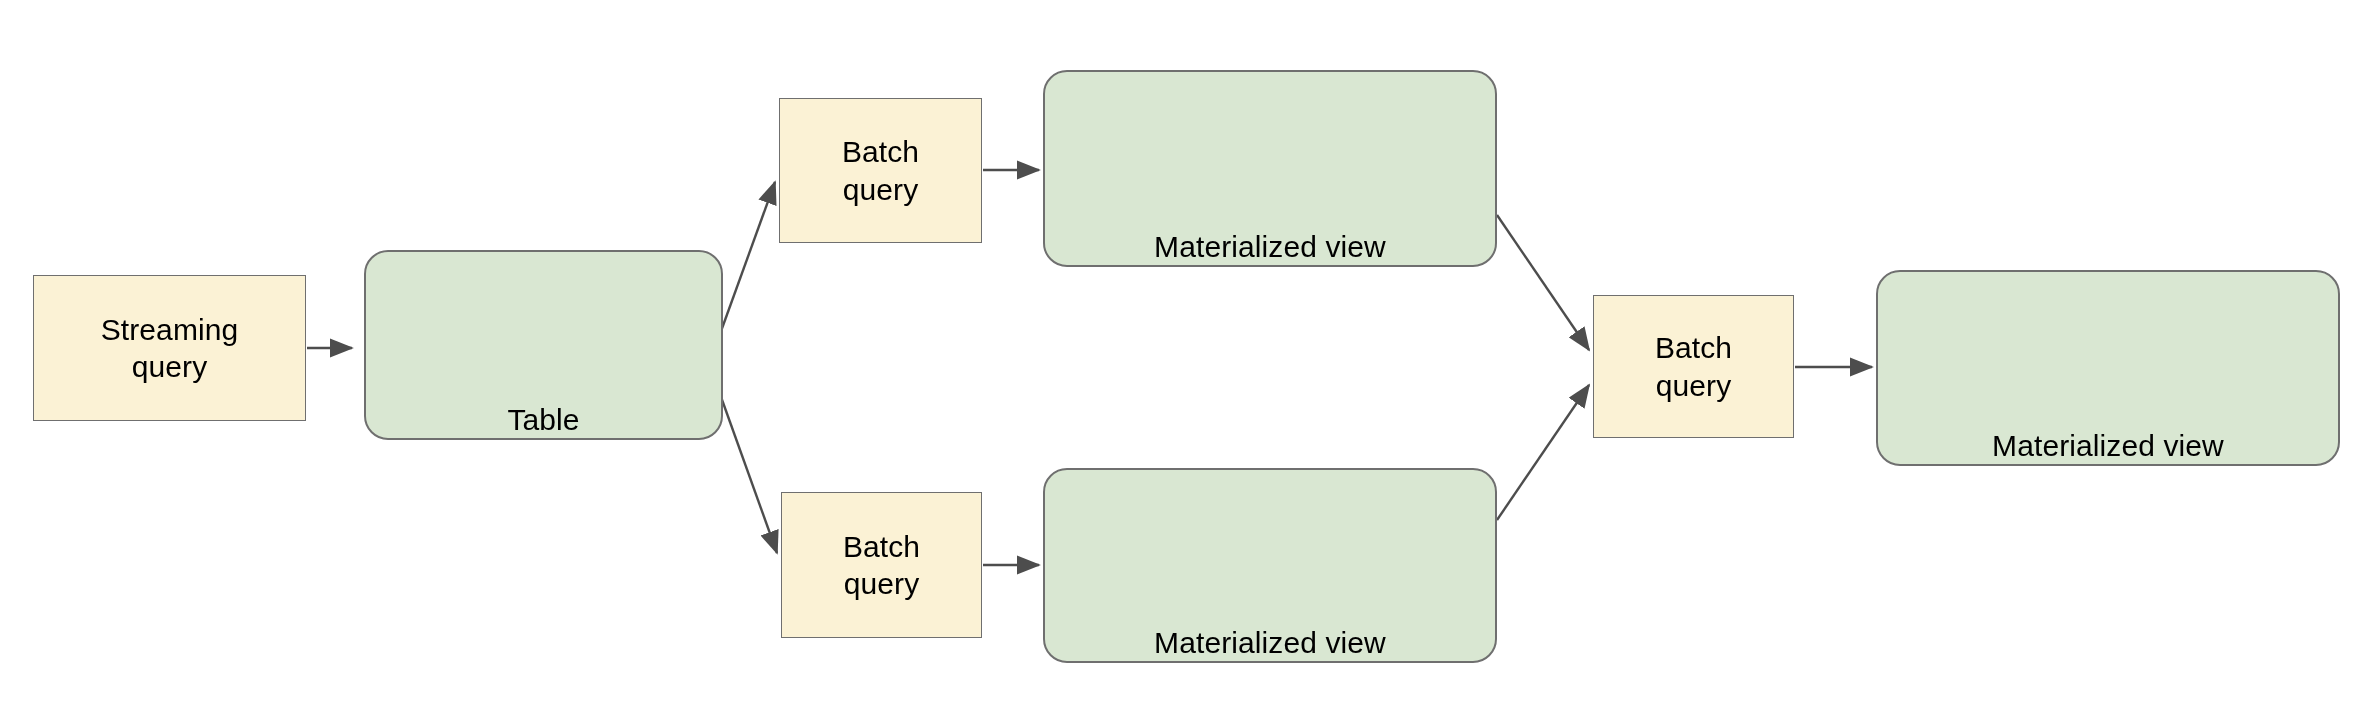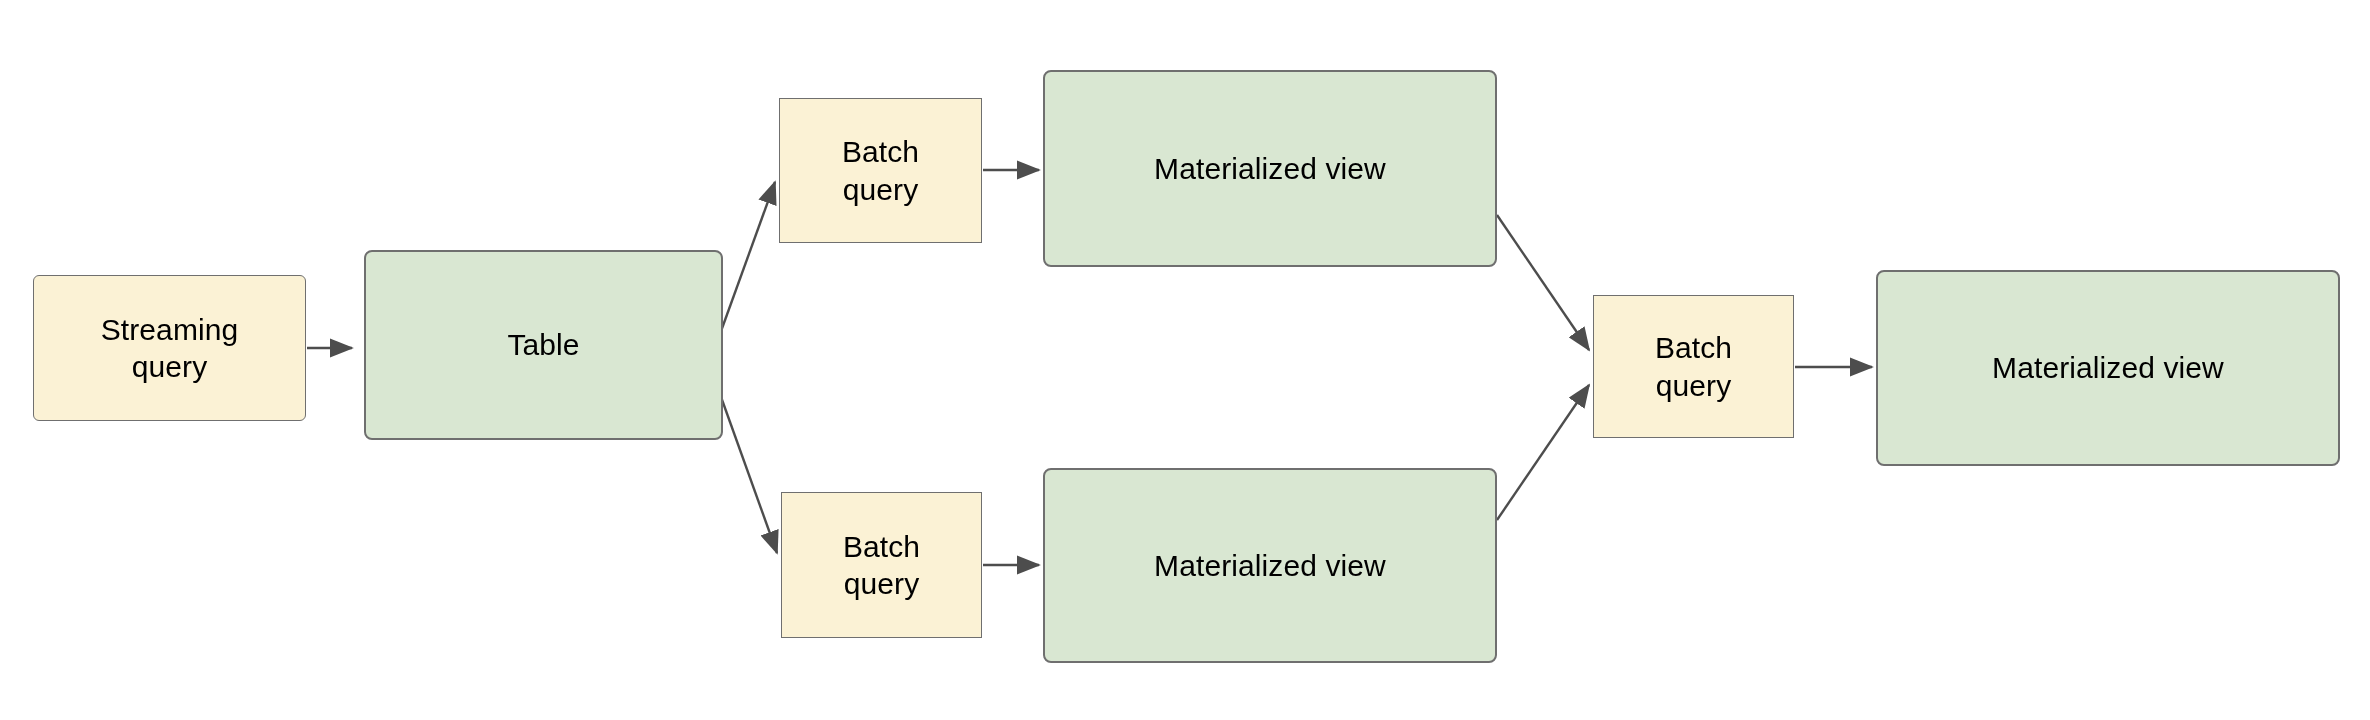--- a/index.html
+++ b/index.html
@@ -41,21 +41,22 @@
     letter-spacing: 0.1px;
   }
   .node.process {
     background: #fbf2d5;
     border: 1px solid #7f1d1d;
     border-radius: 0;
   }
   .node.store {
     background: #d9e7d2;
     border: 2px solid #6f6f6f;
-    border-radius: 8px;
+    border-radius: 24px;
+    align-items: flex-end;
   }
   .node-label {
     display: block;
     pointer-events: none;
   }
 </style>
 </head>
 <body>
 
 <div id="canvas" style="background: rgb(255, 255, 255);">
@@ -71,21 +72,21 @@
         <line x1="716" y1="345" x2="775" y2="182" stroke="#4d4d4d" stroke-width="2.4" marker-end="url(#arrowhead)"></line>
         <line x1="716" y1="383" x2="777" y2="553" stroke="#4d4d4d" stroke-width="2.4" marker-end="url(#arrowhead)"></line>
         <line x1="983" y1="170" x2="1039" y2="170" stroke="#4d4d4d" stroke-width="2.4" marker-end="url(#arrowhead)"></line>
         <line x1="983" y1="565" x2="1039" y2="565" stroke="#4d4d4d" stroke-width="2.4" marker-end="url(#arrowhead)"></line>
         <line x1="1497" y1="215" x2="1589" y2="350" stroke="#4d4d4d" stroke-width="2.4" marker-end="url(#arrowhead)"></line>
         <line x1="1497" y1="520" x2="1589" y2="385" stroke="#4d4d4d" stroke-width="2.4" marker-end="url(#arrowhead)"></line>
         <line x1="1795" y1="367" x2="1872" y2="367" stroke="#4d4d4d" stroke-width="2.4" marker-end="url(#arrowhead)"></line>
       </g>
   </svg>
 
-  <div class="node process" style="left: 33px; top: 275px; width: 273px; height: 146px; font-size: 30px; color: rgb(0, 0, 0); border-color: rgb(111, 111, 111); background: rgb(251, 242, 213); border-radius: 6px;">
+  <div class="node process" style="left: 33px; top: 275px; width: 273px; height: 146px; font-size: 30px; color: rgb(0, 0, 0); border-color: rgb(111, 111, 111); background: rgb(251, 242, 213); border-radius: 0px;">
     <span class="node-label">Streaming
 query</span>
   </div>
 
   <div class="node store" style="left: 364px; top: 250px; width: 359px; height: 190px; font-size: 30px; color: rgb(0, 0, 0); border-color: rgb(111, 111, 111); background: rgb(217, 231, 210);">
     <span class="node-label">Table</span>
   </div>
 
   <div class="node process" style="left: 779px; top: 98px; width: 203px; height: 145px; font-size: 30px; color: rgb(0, 0, 0); border-color: rgb(111, 111, 111); background: rgb(251, 242, 213); border-radius: 0px;">
     <span class="node-label">Batch

